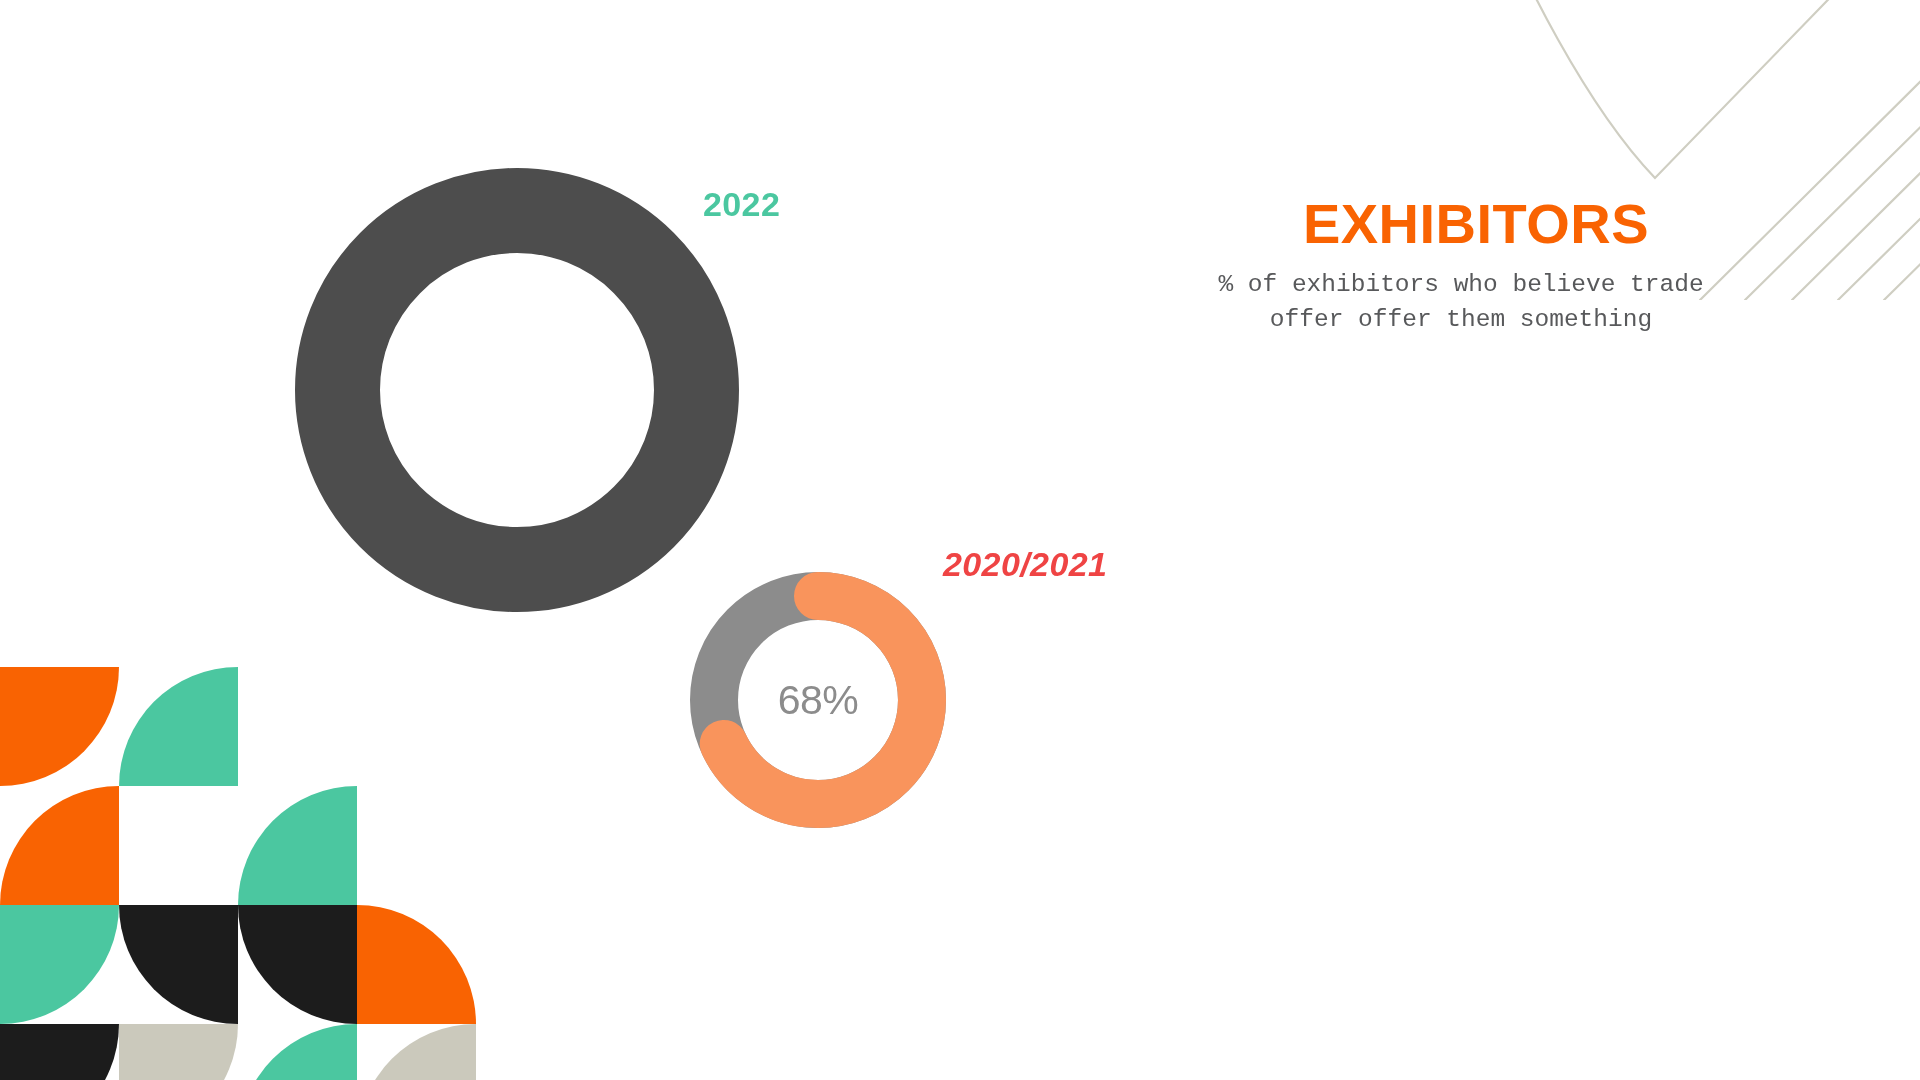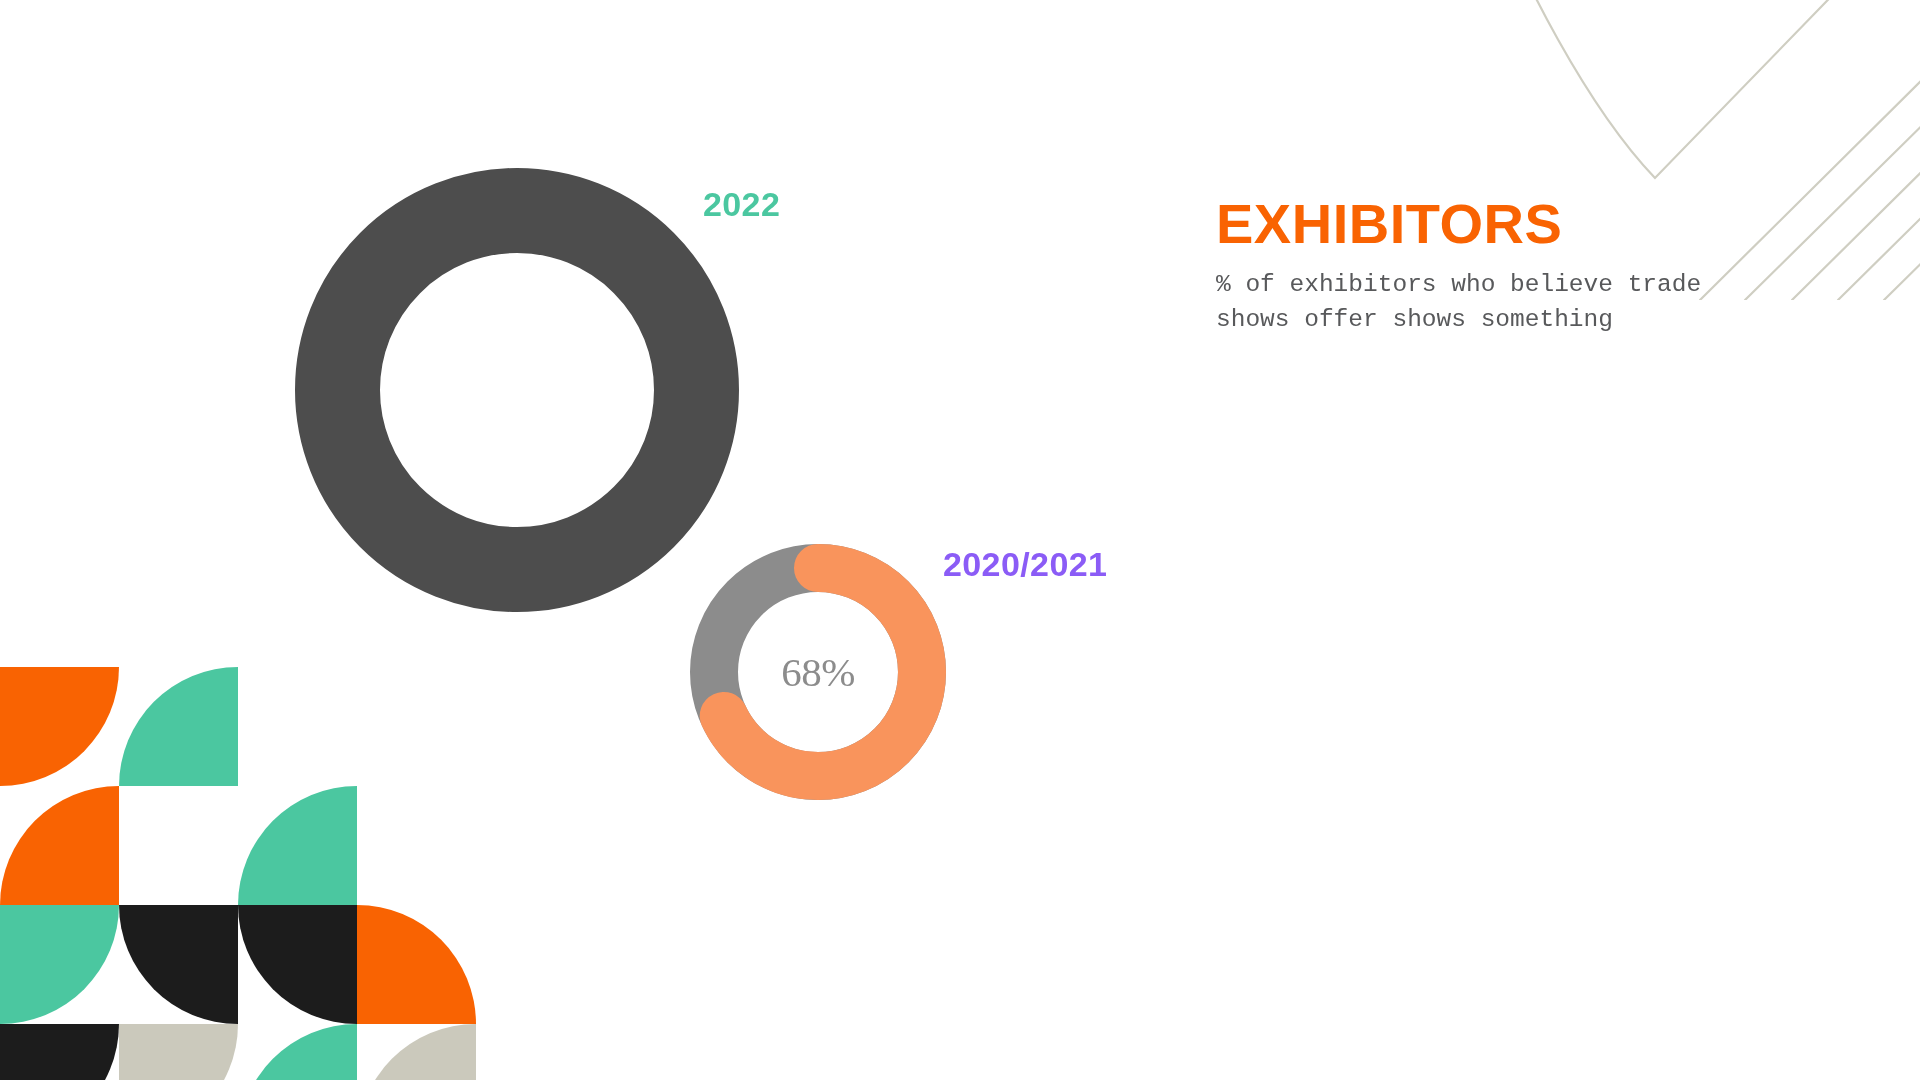--- a/index.html
+++ b/index.html
@@ -48,24 +48,23 @@
   .donut-2022 {
     position: absolute;
     left: 295px;
     top: 168px;
     width: 444px;
     height: 444px;
   }
   .donut-2021 {
     position: absolute;
     left: 690px;
-    top: 544px;
+    top: 572px;
     width: 256px;
     height: 256px;
-    font-family: Liberation Serif, serif;
   }
   .donut-center-value {
     position: absolute;
     left: 0;
     top: 0;
     width: 256px;
     height: 256px;
     display: flex;
     align-items: center;
     justify-content: center;
@@ -91,20 +90,21 @@
     left: 943px;
     top: 545px;
   }
 
   
   .text-block {
     position: absolute;
     left: 1216px;
     top: 196px;
     width: 520px;
+    text-align: center;
   }
   .heading {
     font-size: 56px;
     font-weight: 700;
     letter-spacing: 0.5px;
     line-height: 1.0;
     margin: 0 0 16px 0;
     white-space: nowrap;
   }
   .subtext {
@@ -147,27 +147,27 @@
   <div class="donut-2021">
     <svg width="256" height="256" viewBox="0 0 256 256" xmlns="http://www.w3.org/2000/svg" aria-hidden="true">
 
       <circle cx="128" cy="128" r="104" fill="none" stroke="#8c8c8c" stroke-width="48"></circle>
 
       <circle cx="128" cy="128" r="104" fill="none" stroke="#f9945c" stroke-width="48" stroke-linecap="round" stroke-dasharray="444.3 653.5" stroke-dashoffset="0" transform="rotate(-90 128 128)"></circle>
     </svg>
     <div class="donut-center-value">68%</div>
   </div>
 
-  <div class="year-label year-2021" style="color:#8b5cf6;">2020/2021</div>
+  <div class="year-label year-2021" style="color:#ef4444;font-style:italic;">2020/2021</div>
 
   <div class="text-block">
     <h1 class="heading" style="color:#f96302;">EXHIBITORS</h1>
     <p class="subtext">
       <span>% of exhibitors who believe trade</span>
-      <span>shows offer shows something</span>
+      <span>offer offer them something</span>
     </p>
   </div>
 
   <div class="pattern">
     <svg width="600" height="413" viewBox="0 0 600 413" xmlns="http://www.w3.org/2000/svg" aria-hidden="true">
 
       <path d="M0,0 H119 A119,119 0 0 1 0,119 Z" fill="#f96302"></path>
 
       <path d="M238,119 V0 A119,119 0 0 0 119,119 Z" fill="#4bc7a0"></path>
 

